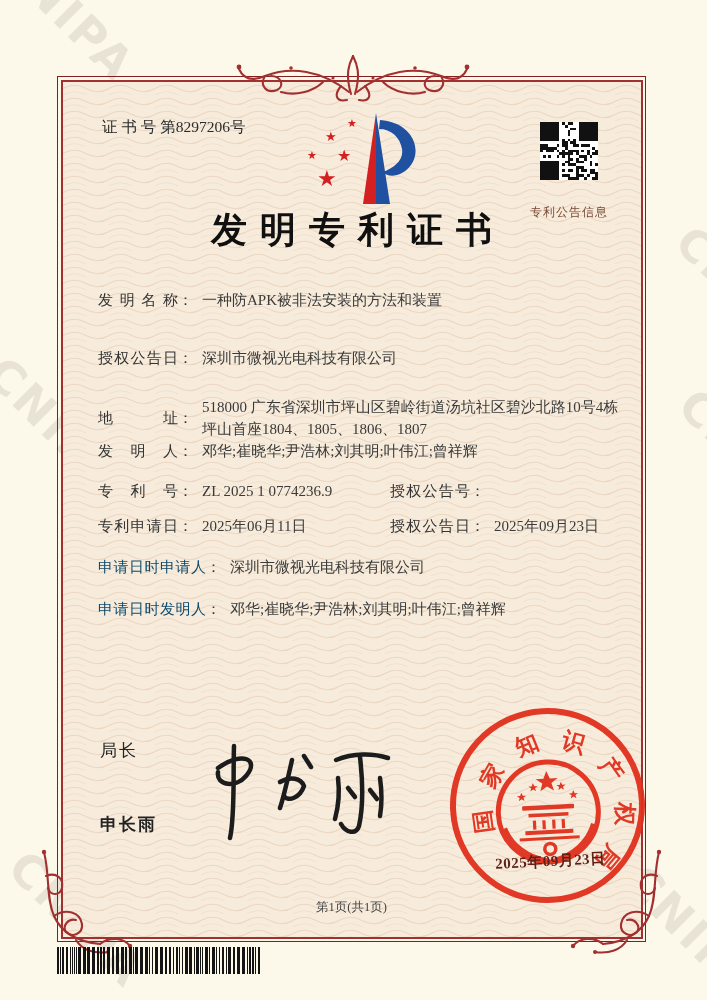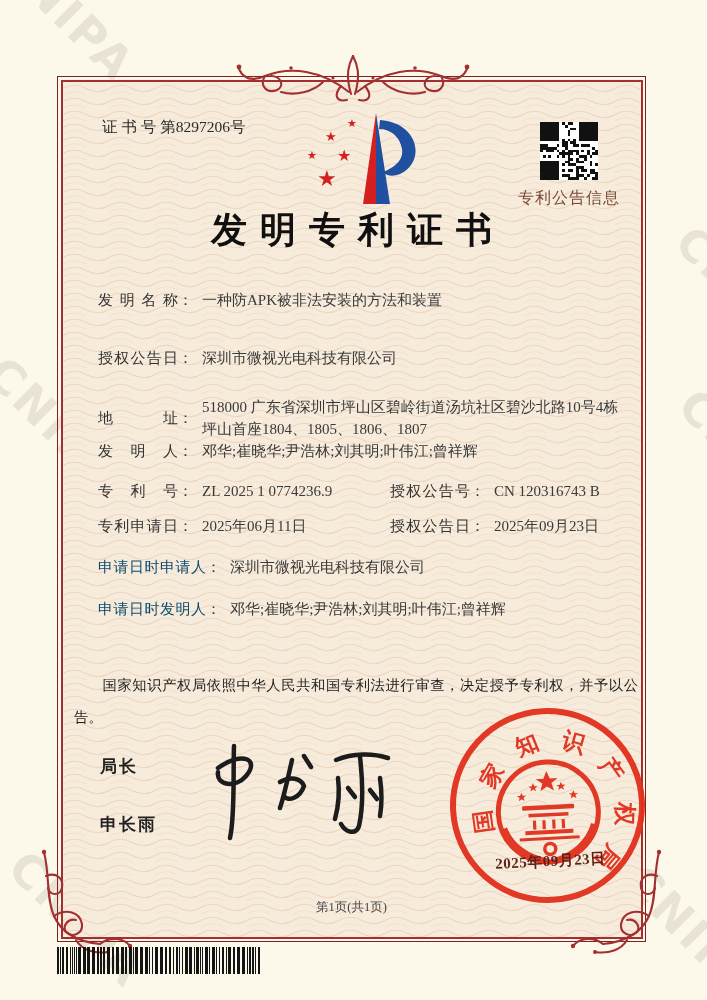--- a/index.html
+++ b/index.html
@@ -27,40 +27,40 @@
   .orn path{stroke:var(--flourish_red);fill:none;stroke-width:2.1;stroke-linecap:round}
   .orn circle{fill:var(--flourish_red)}
   
   .cert-no{position:absolute;left:102px;top:117px;font-size:15.5px;z-index:5;color:#2b2b2b}
   .logo{position:absolute;left:283px;top:110px;width:135px;height:98px;z-index:5}
   .logo .star{position:absolute;color:var(--logo_red);line-height:1;
               font-family:"DejaVu Sans",sans-serif}
   .qr-wrap{position:absolute;left:516px;top:122px;width:106px;z-index:5;text-align:center}
   svg.qrsvg{width:58px;height:58px;display:block;margin:0 auto;background:#fff}
   svg.qrsvg rect{fill:#111}
-  .qr-caption{margin-top:8px;font-size:16px;color:var(--qr_caption);letter-spacing:1px}
+  .qr-caption{margin-top:24px;font-size:12px;color:var(--qr_caption);letter-spacing:1px}
   .title{position:absolute;left:57px;width:589px;top:206px;text-align:center;
          font-size:36px;font-weight:bold;letter-spacing:13px;padding-left:13px;
          color:#101010;z-index:5}
   
   .row{position:absolute;left:98px;width:528px;display:flex;align-items:center;
        font-size:15px;color:var(--value_ink);z-index:5;line-height:1.45}
   .lbl{flex:0 0 80px;text-align:justify;text-align-last:justify;color:#333}
   .lbl-wide{flex:0 0 108px;text-align:justify;text-align-last:justify;color:#0c4a6e}
   .colon{margin-right:9px;color:#333}
   .val{flex:1}
   .val-address{max-width:432px}
   .cell-l{display:flex;width:292px;flex:0 0 292px}
   .cell-r{display:flex;flex:1}
   
   .statement{position:absolute;left:74px;top:669px;width:564px;font-size:14.3px;
              line-height:2.25;color:#1f1f1f;z-index:5;text-align:justify}
   .statement .l1{text-indent:2em}
   
-  .bureau-title{position:absolute;left:100px;top:755px;font-size:17px;font-weight:700;
+  .bureau-title{position:absolute;left:100px;top:739px;font-size:17px;font-weight:400;
                 letter-spacing:2px;font-family:"Liberation Sans","DejaVu Sans",sans-serif;z-index:5}
   .bureau-name{position:absolute;left:100px;top:813px;font-size:17px;font-weight:600;
                letter-spacing:2px;font-family:"Liberation Sans","DejaVu Sans",sans-serif;z-index:5}
   .sig{position:absolute;left:188px;top:738px;width:215px;height:105px;z-index:5}
   .sig path{stroke:#1c1c1c;stroke-width:4.5;fill:none;stroke-linecap:round;stroke-linejoin:round}
   .seal{position:absolute;left:450px;top:708px;width:195px;height:195px;border-radius:50%;
         border:6.5px solid var(--seal_red);z-index:6;opacity:.95;transform:rotate(-3deg)}
   .seal-emblem{position:absolute;left:50%;top:38px;transform:translateX(-50%)}
   .seal-emblem .r{fill:var(--seal_red)}
   .seal-emblem .rs{fill:none;stroke:var(--seal_red)}
@@ -310,21 +310,20 @@
 </div>
 <div class="row" style="top:481px">
   <span class="cell-l">
     <span class="lbl">专利号</span>
     <span class="colon">：</span>
     <span class="val">ZL 2025 1 0774236.9</span>
   </span>
   <span class="cell-r">
     <span class="lbl">授权公告号</span>
     <span class="colon">：</span>
-    <span class="val">CN 120316743 B</span>
   </span>
 </div>
 <div class="row" style="top:516px">
   <span class="cell-l">
     <span class="lbl">专利申请日</span>
     <span class="colon">：</span>
     <span class="val">2025年06月11日</span>
   </span>
   <span class="cell-r">
     <span class="lbl">授权公告日</span>
@@ -337,21 +336,20 @@
   <span class="colon">：</span>
   <span class="val">深圳市微视光电科技有限公司</span>
 </div>
 <div class="row" style="top:599px">
   <span class="lbl-wide">申请日时发明人</span>
   <span class="colon">：</span>
   <span class="val">邓华;崔晓华;尹浩林;刘其明;叶伟江;曾祥辉</span>
 </div>
 
 <div class="statement">
-  <div class="l1">国家知识产权局依照中华人民共和国专利法进行审查，决定授予专利权，并予以公告。</div>
 </div>
 
 <div class="bureau-title">局长</div>
 <div class="bureau-name">申长雨</div>
 
 <svg class="sig" viewBox="0 0 215 105" xmlns="http://www.w3.org/2000/svg">
   <path d="M30,30 C55,12 72,22 58,38 C48,50 28,48 30,34"></path>
   <path d="M46,8 C45,40 47,78 42,100"></path>
   <path d="M104,22 C100,40 96,58 92,70"></path>
   <path d="M92,44 C102,38 113,40 116,48 C112,60 100,64 96,58"></path>

